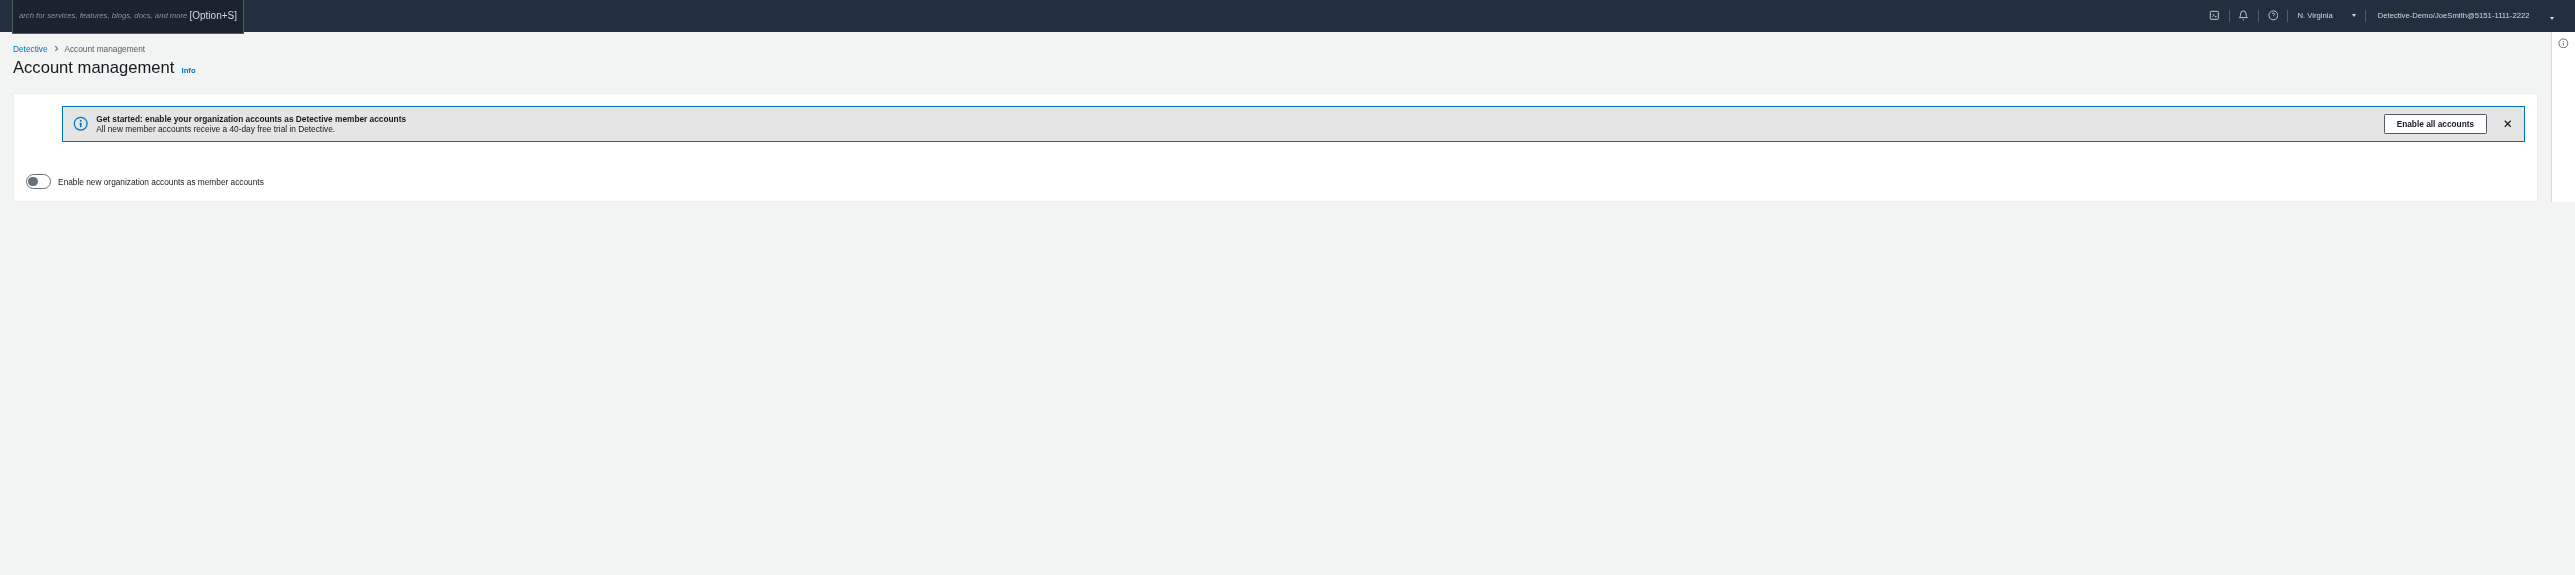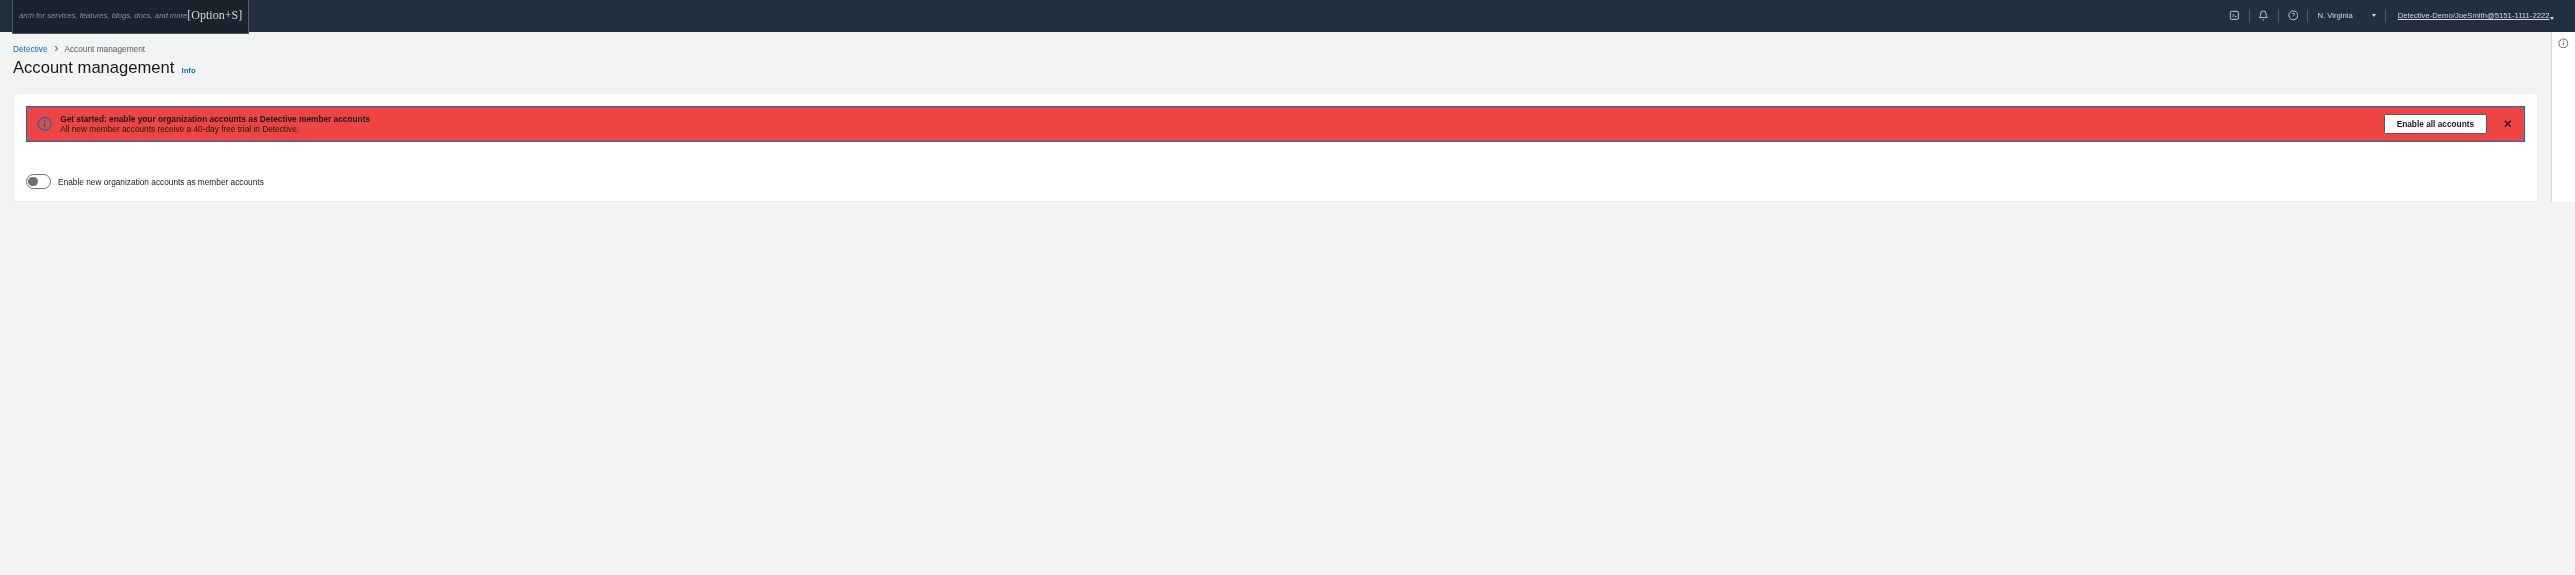--- a/index.html
+++ b/index.html
@@ -1,27 +1,27 @@
 <!DOCTYPE html>
 <html style="font-size:9.5px"><head>
   <meta charset="utf-8">
   <style>
     * { margin: 0; padding: 0; box-sizing: border-box; }
     body { font-family: "Amazon Ember", "Helvetica Neue", Arial, sans-serif; background: #f2f3f3; color: #16191f; font-size: 8.3px; }
     
     .topbar { background: #232f3e; height: 31.5px; display: flex; align-items: center; padding: 0 12px; color: #d5dbdb; }
     .search-box { flex: 0 0 232px; height: 36px; background: #1a232e; border: 0.6px solid #545b64; display: flex; align-items: center; padding: 0 6px; font-style: italic; color: #879596; font-size: 7.7px; justify-content: space-between; }
     .search-placeholder { overflow: hidden; white-space: nowrap; }
-    .search-shortcut { font-style: normal; color: #d5dbdb; font-size: 12px; margin-left: auto; font-family: Liberation Serif, serif; }
+    .search-shortcut { font-style: normal; color: #d5dbdb; font-size: 10px; margin-left: auto; }
     .topbar-spacer { flex: 1; }
     .topbar-icons { display: flex; align-items: center; gap: 0; }
     .topbar-icon { width: 24px; height: 24px; display: flex; align-items: center; justify-content: center; cursor: pointer; }
     .divider { width: 0.6px; height: 12px; background: #545b64; margin: 0 2.4px; }
     .region-selector { display: flex; align-items: center; padding: 0 7.1px; cursor: pointer; gap: 19px; font-size: 7.7px; }
-    .account-label { padding: 0 9.5px; font-size: 7.7px; cursor: pointer; display: flex; align-items: flex-end; gap: 0; text-decoration: underline; }
+    .account-label { padding: 0 9.5px; font-size: 7.7px; cursor: pointer; display: flex; align-items: flex-end; gap: 20px; }
     .caret-down { width: 0; height: 0; border-left: 2.4px solid transparent; border-right: 2.4px solid transparent; border-top: 3px solid #d5dbdb; display: inline-block; }
 
     .content-wrap { display: flex; }
     .main-area { flex: 1; padding: 12px 0 0 13px; }
     .side-strip { width: 24px; border-left: 0.6px solid #d5dbdb; background: #fff; display: flex; justify-content: center; padding-top: 6px; }
     
     .breadcrumb { display: flex; align-items: center; gap: 6px; font-size: 8.3px; margin-bottom: 4.8px; }
     .breadcrumb a { color: #0073bb; text-decoration: none; }
     .breadcrumb-sep { color: #687078; }
     .breadcrumb-current { color: #545b64; }
@@ -32,21 +32,21 @@
     
     .panel { background: #fff; border: 0.6px solid #eaeded; margin-right: 13px; }
     .panel-header { padding: 9.5px 12px 7.1px 12px; border-bottom: 0.6px solid #eaeded; }
     .panel-header-title-row { display: flex; align-items: center; gap: 4.8px; }
     .panel-header-title { font-size: 10.7px; font-weight: 700; color: #16191f; }
     .panel-header-desc { font-size: 7.1px; color: #545b64; margin-top: 1.2px; padding-left: 10.7px; }
     .expand-triangle { width: 0; height: 0; border-left: 3px solid transparent; border-right: 3px solid transparent; border-top: 4.2px solid #16191f; display: inline-block; }
     
     .panel-body { padding: 12px; }
     
-    .info-banner { border: 0.6px solid #0073bb; background: #ef4444; padding: 7.1px 9.5px; display: flex; align-items: center; gap: 8.3px; }
+    .info-banner { border: 0.6px solid #0073bb; background: #e5e5e5; padding: 7.1px 9.5px; display: flex; align-items: center; gap: 8.3px; margin-left: 36px; }
     .info-banner-icon { flex-shrink: 0; }
     .info-banner-text { flex: 1; }
     .info-banner-title { font-weight: 700; font-size: 8.3px; color: #16191f; }
     .info-banner-desc { font-size: 8.3px; color: #16191f; margin-top: 0.6px; }
     .info-banner-button { background: #fff; border: 0.6px solid #545b64; padding: 3.6px 12px; font-weight: 700; font-size: 8.3px; color: #16191f; cursor: pointer; border-radius: 1.2px; }
     .info-banner-close { cursor: pointer; padding: 2.4px; margin-left: 4.8px; }
     
     .toggle-row { display: flex; align-items: center; gap: 7.1px; margin-top: 32px; }
     .toggle { width: 25px; height: 14.3px; background: #fff; border: 1.2px solid #687078; border-radius: 14.3px; position: relative; cursor: pointer; }
     .toggle-knob { width: 9.5px; height: 9.5px; background: #687078; border-radius: 50%; position: absolute; top: 1.2px; left: 1.2px; }

